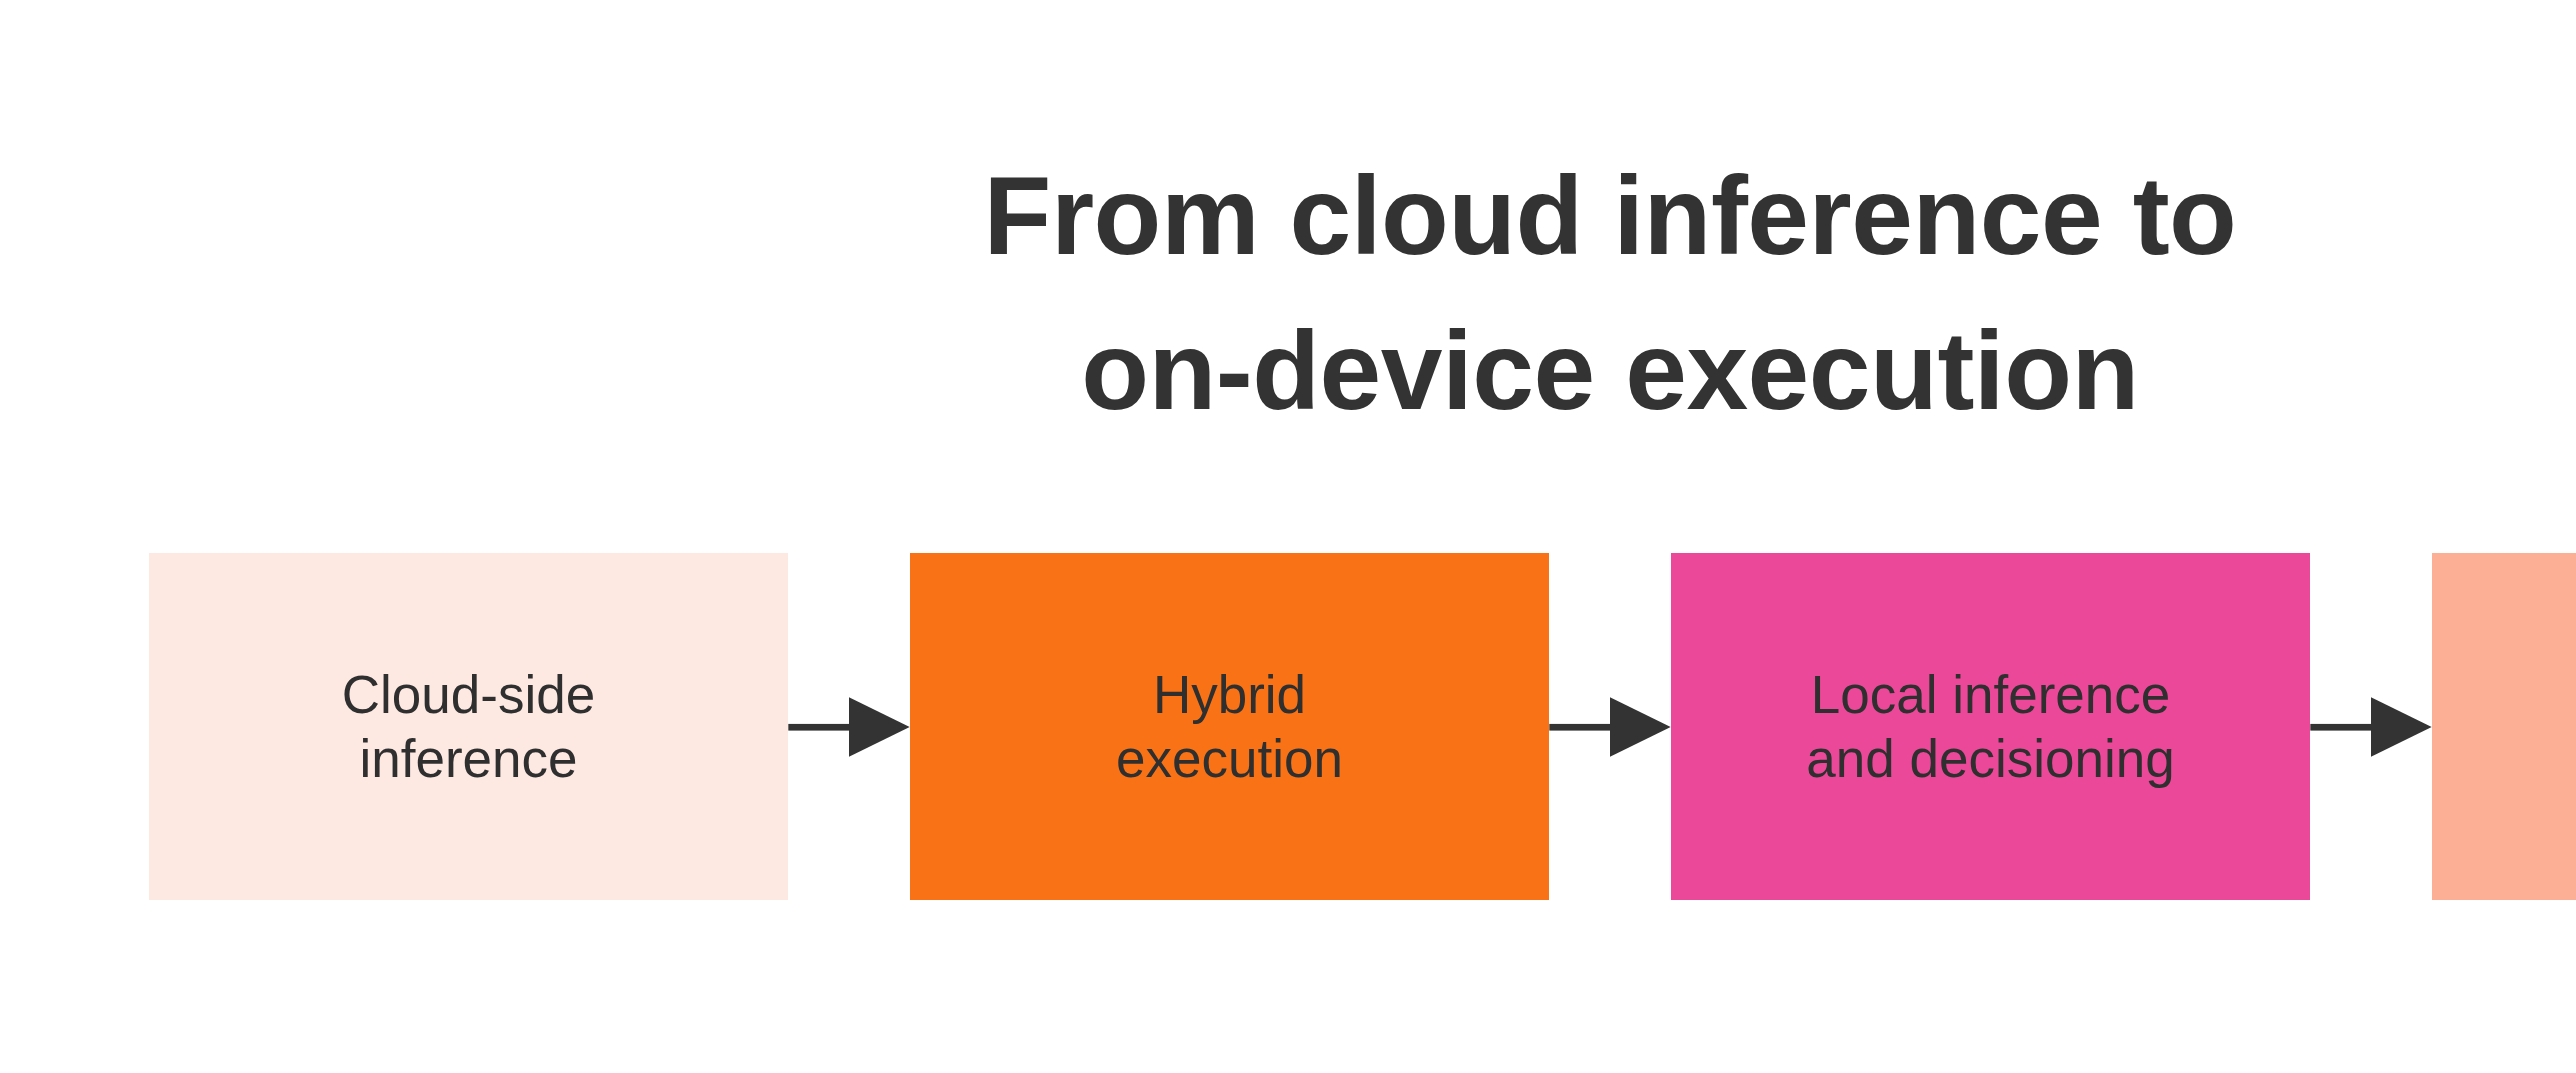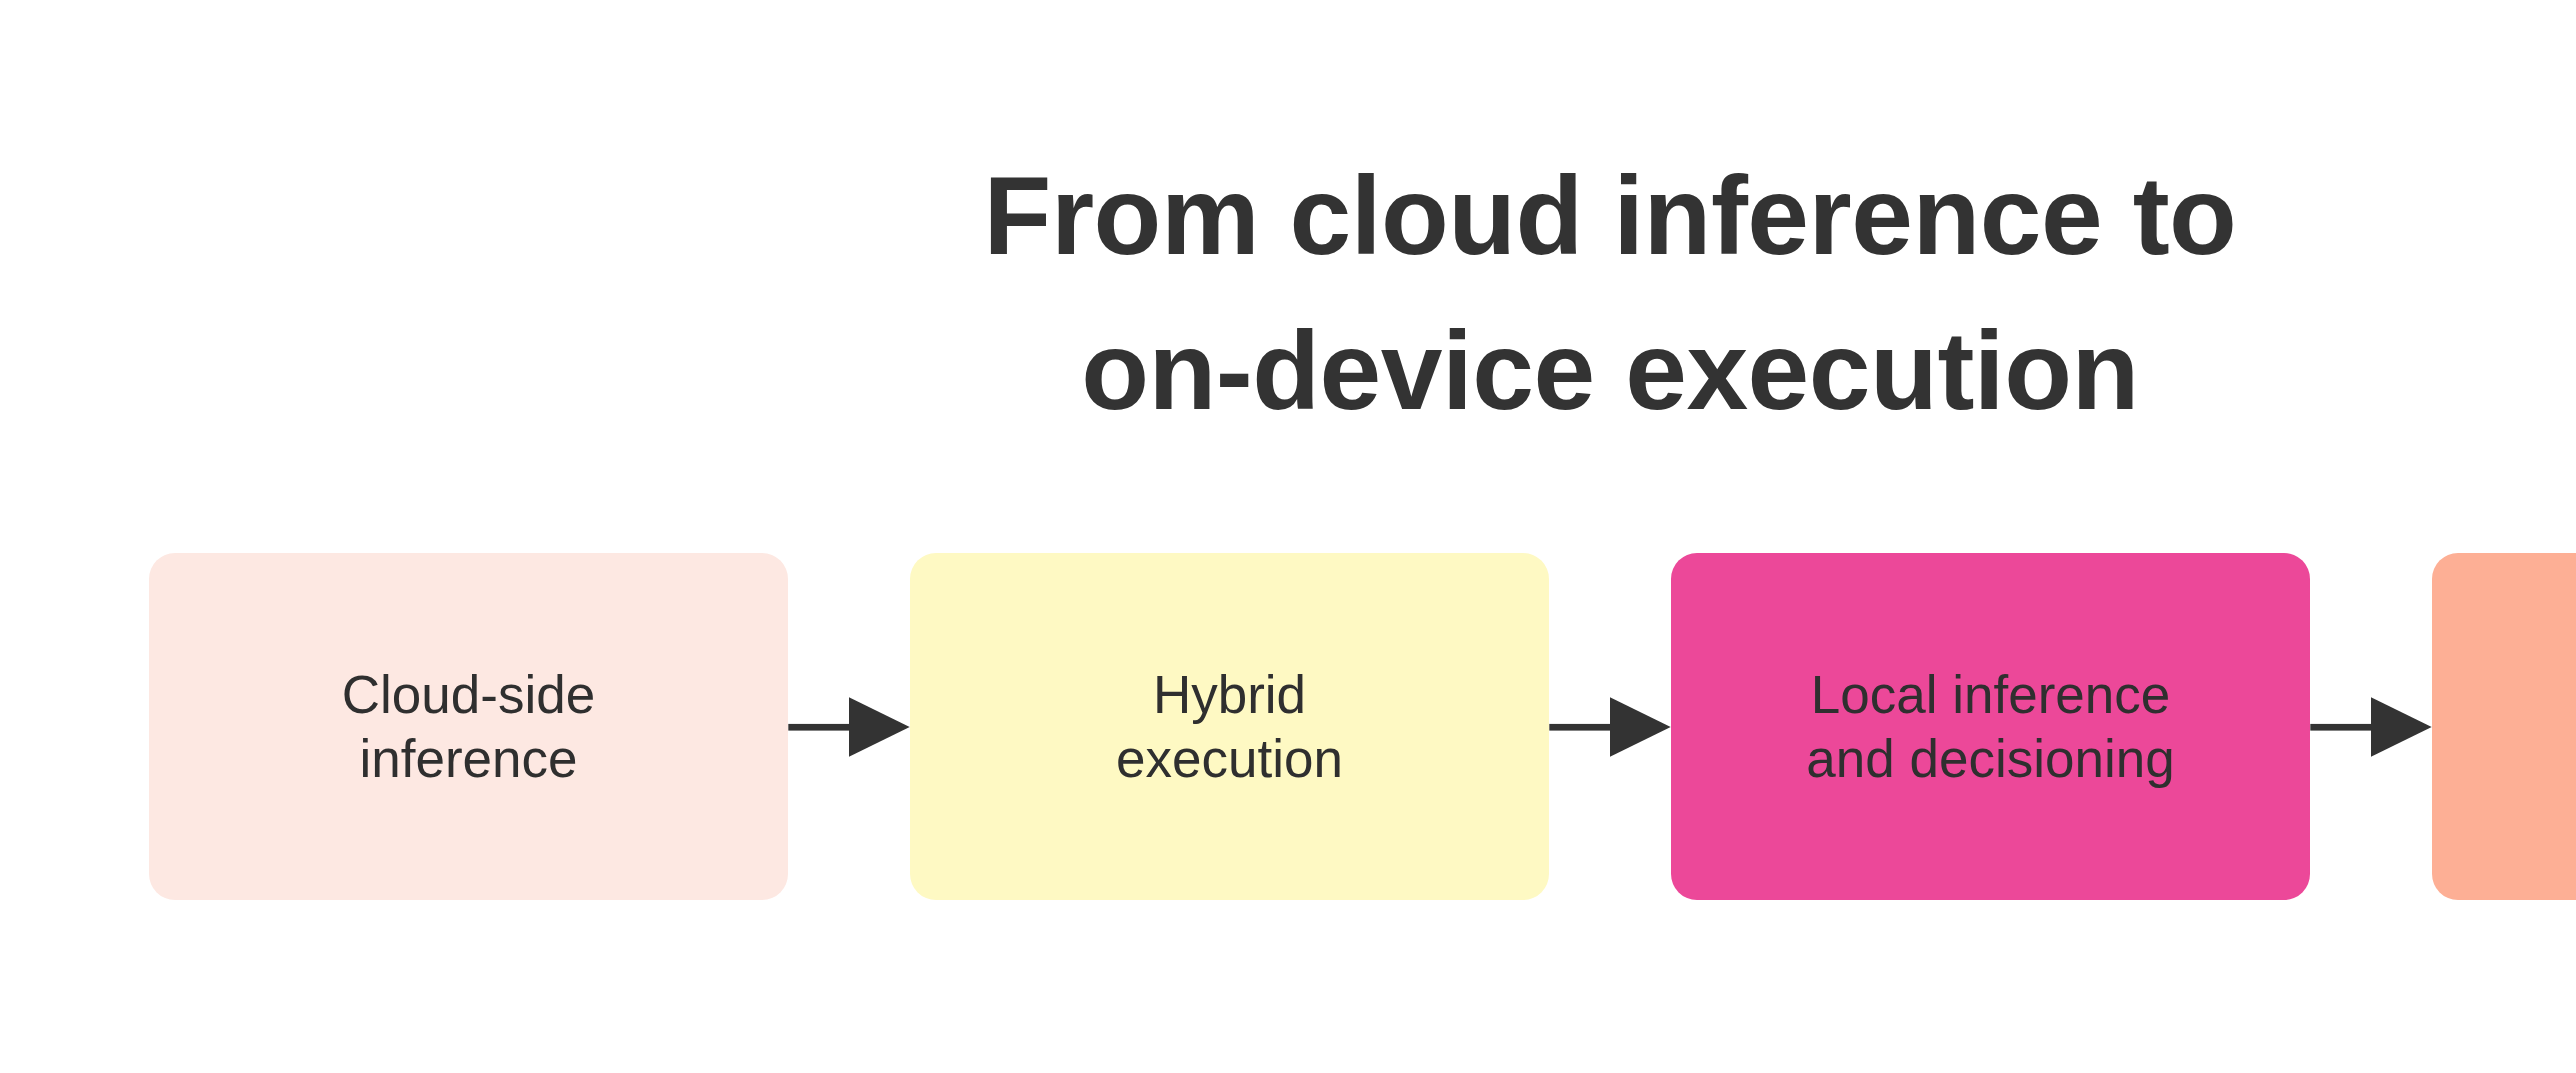--- a/index.html
+++ b/index.html
@@ -54,21 +54,20 @@
 
   .flow-node {
     width: 639px;
     height: 347px;
     display: flex;
     align-items: center;
     justify-content: center;
     box-sizing: border-box;
     padding: 0 19px;
     flex: 0 0 auto;
-    border-radius: 26px;
   }
 
   .flow-node-label {
     font-size: 53px;
     font-weight: normal;
     line-height: 64px;
     color: #2f2f2f;
     text-align: center;
     white-space: pre-line;
   }
@@ -108,21 +107,21 @@
 
     <div class="flow-arrow">
       <svg viewBox="0 0 236 140" xmlns="http://www.w3.org/2000/svg" aria-hidden="true">
         <g>
           <rect x="0" y="64" width="138" height="13" fill="#333333"></rect>
           <polygon points="118,12 236,70 118,128" fill="#333333"></polygon>
         </g>
       </svg>
     </div>
 
-    <div class="flow-node" style="background:#fef9c3">
+    <div class="flow-node" style="background:#f97316">
       <span class="flow-node-label">Hybrid
 execution</span>
     </div>
 
     <div class="flow-arrow">
       <svg viewBox="0 0 236 140" xmlns="http://www.w3.org/2000/svg" aria-hidden="true">
         <g>
           <rect x="0" y="64" width="138" height="13" fill="#333333"></rect>
           <polygon points="118,12 236,70 118,128" fill="#333333"></polygon>
         </g>

